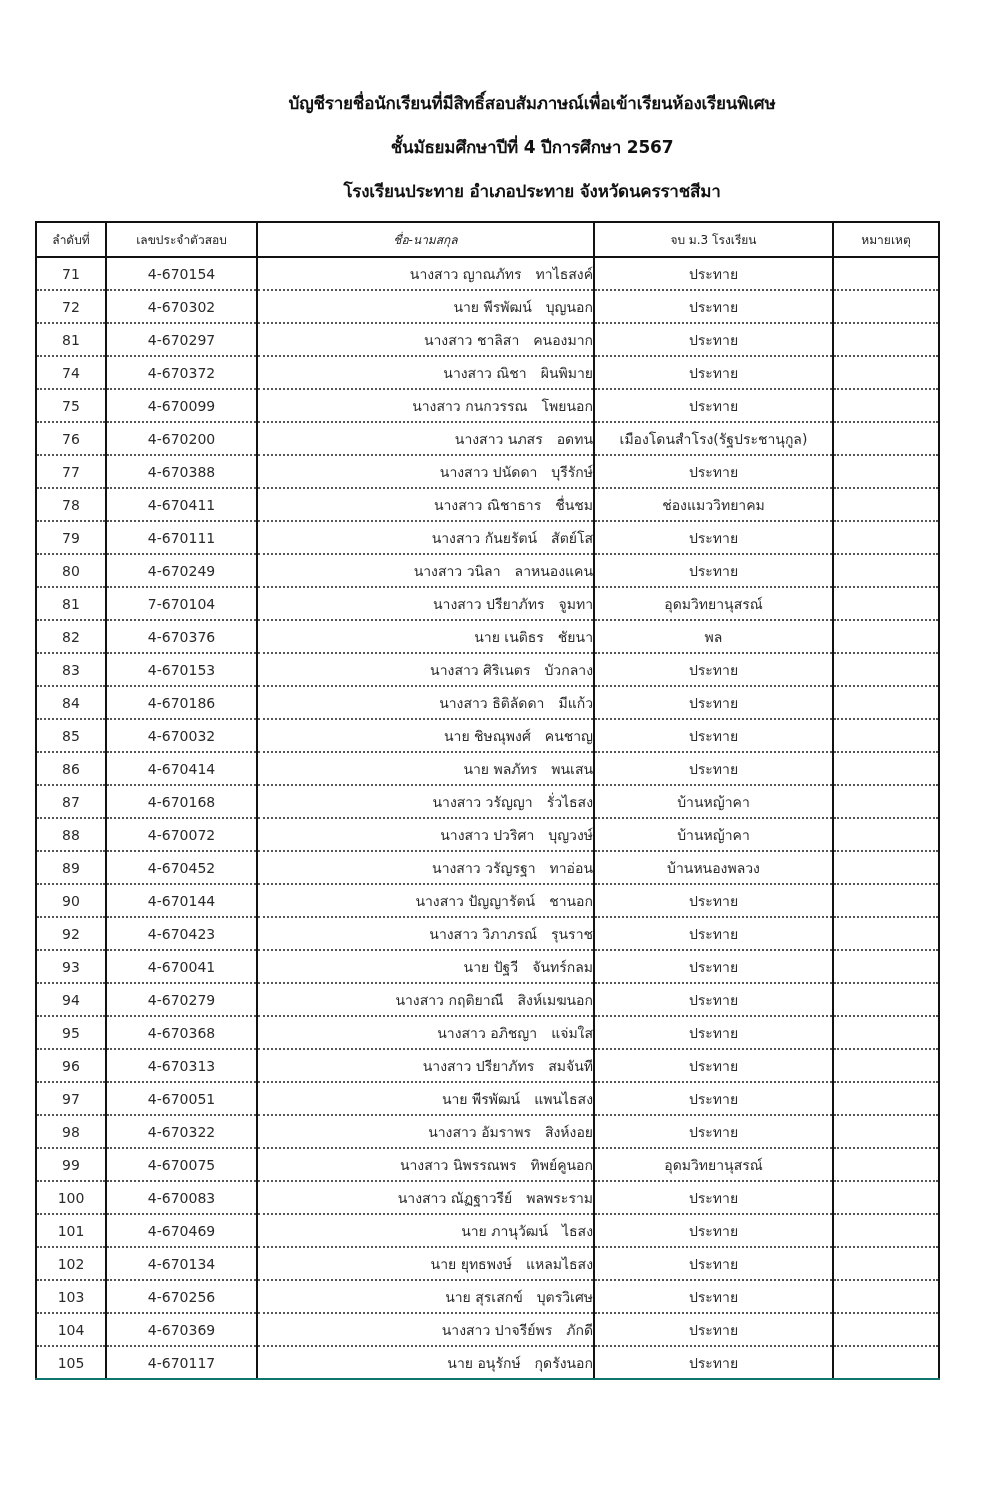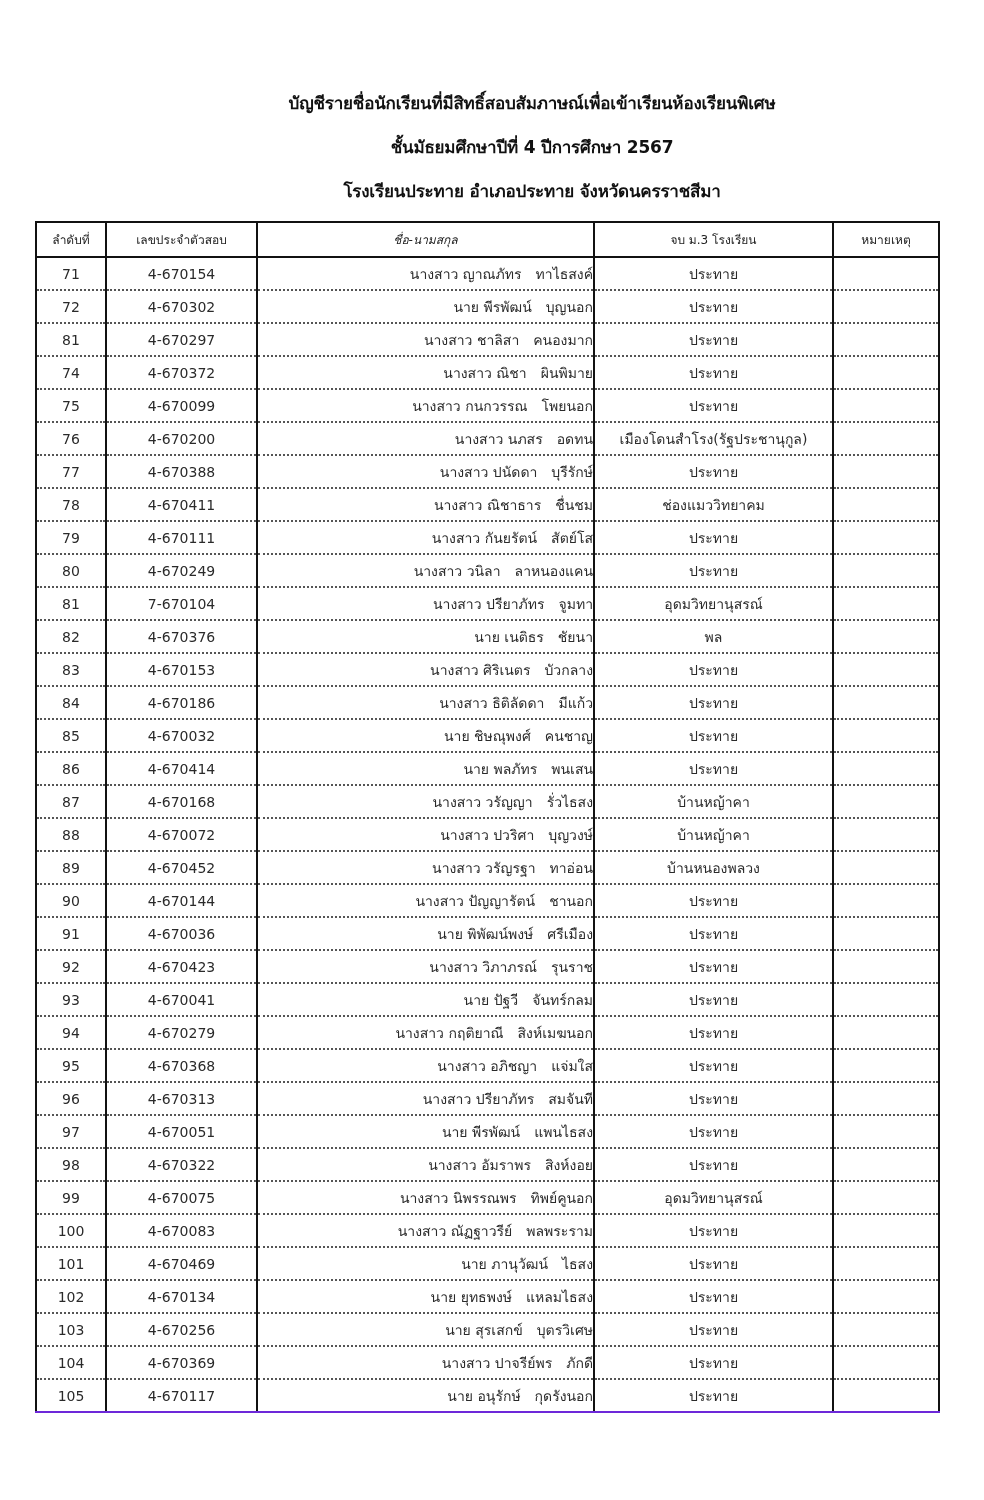--- a/index.html
+++ b/index.html
@@ -68,21 +68,21 @@
     color: #2a2a2a;
     padding: 0;
     border-left: 2px solid #111111;
     border-right: 2px solid #111111;
     border-bottom: 2px dotted #555555;
     white-space: nowrap;
     overflow: hidden;
     vertical-align: middle;
   }
   table.roster tr:last-child td {
-    border-bottom: 2px solid #6d28d9;
+    border-bottom: 2px solid #0f766e;
   }
   td.seq, td.exam-id, td.school { text-align: center; }
   td.name { text-align: right; padding-left: 6px; }
   td.name .gap { display: inline-block; width: 14px; }
 </style>
 </head>
 <body>
 
 <div class="title-block">
   <div class="title-line l1">บัญชีรายชื่อนักเรียนที่มีสิทธิ์สอบสัมภาษณ์เพื่อเข้าเรียนห้องเรียนพิเศษ</div>
@@ -242,27 +242,20 @@
         <td class="note"></td>
       </tr>
       <tr>
         <td class="seq">90</td>
         <td class="exam-id">4-670144</td>
         <td class="name"><span>นางสาว</span> <span>ปัญญารัตน์</span><span class="gap"></span><span>ชานอก</span></td>
         <td class="school">ประทาย</td>
         <td class="note"></td>
       </tr>
       <tr>
-        <td class="seq">91</td>
-        <td class="exam-id">4-670036</td>
-        <td class="name"><span>นาย</span> <span>พิพัฒน์พงษ์</span><span class="gap"></span><span>ศรีเมือง</span></td>
-        <td class="school">ประทาย</td>
-        <td class="note"></td>
-      </tr>
-      <tr>
         <td class="seq">92</td>
         <td class="exam-id">4-670423</td>
         <td class="name"><span>นางสาว</span> <span>วิภาภรณ์</span><span class="gap"></span><span>รุนราช</span></td>
         <td class="school">ประทาย</td>
         <td class="note"></td>
       </tr>
       <tr>
         <td class="seq">93</td>
         <td class="exam-id">4-670041</td>
         <td class="name"><span>นาย</span> <span>ปัฐวี</span><span class="gap"></span><span>จันทร์กลม</span></td>

